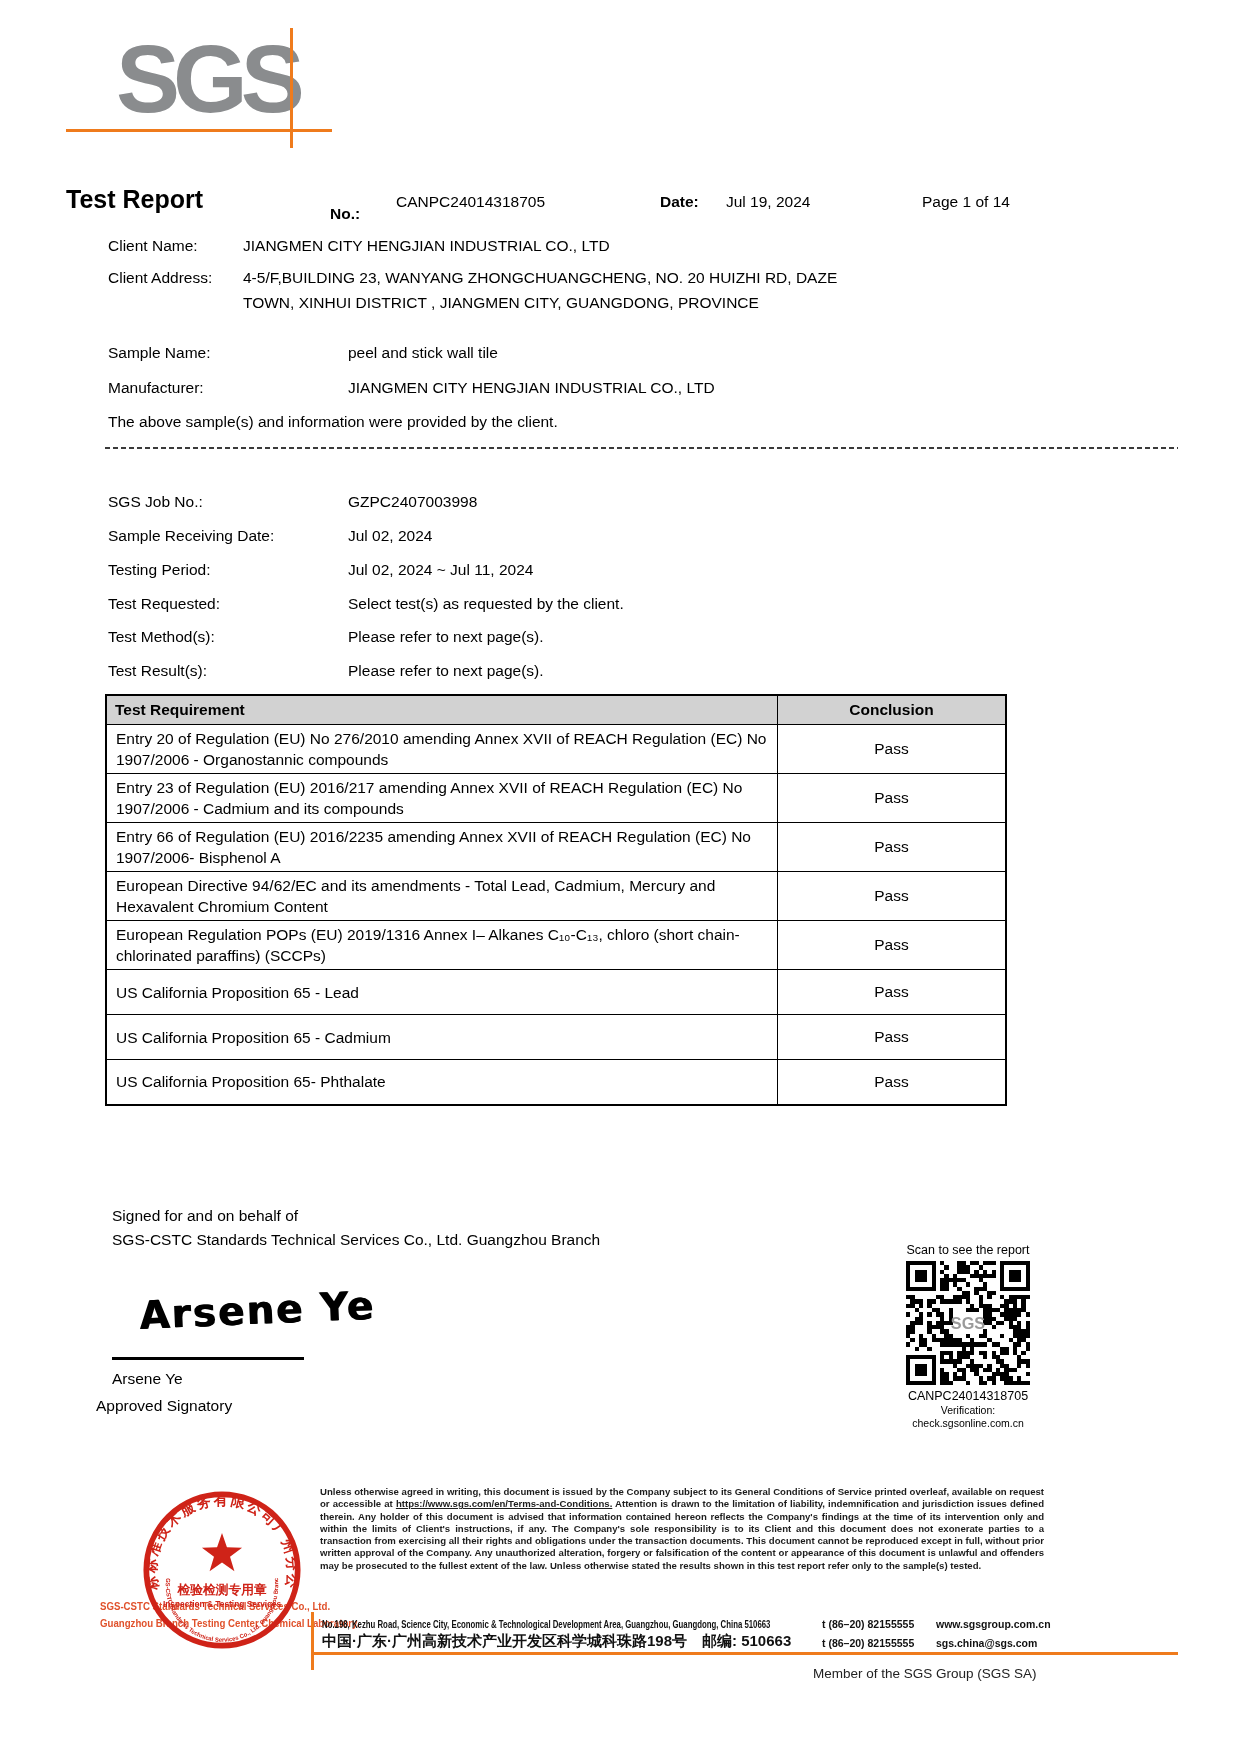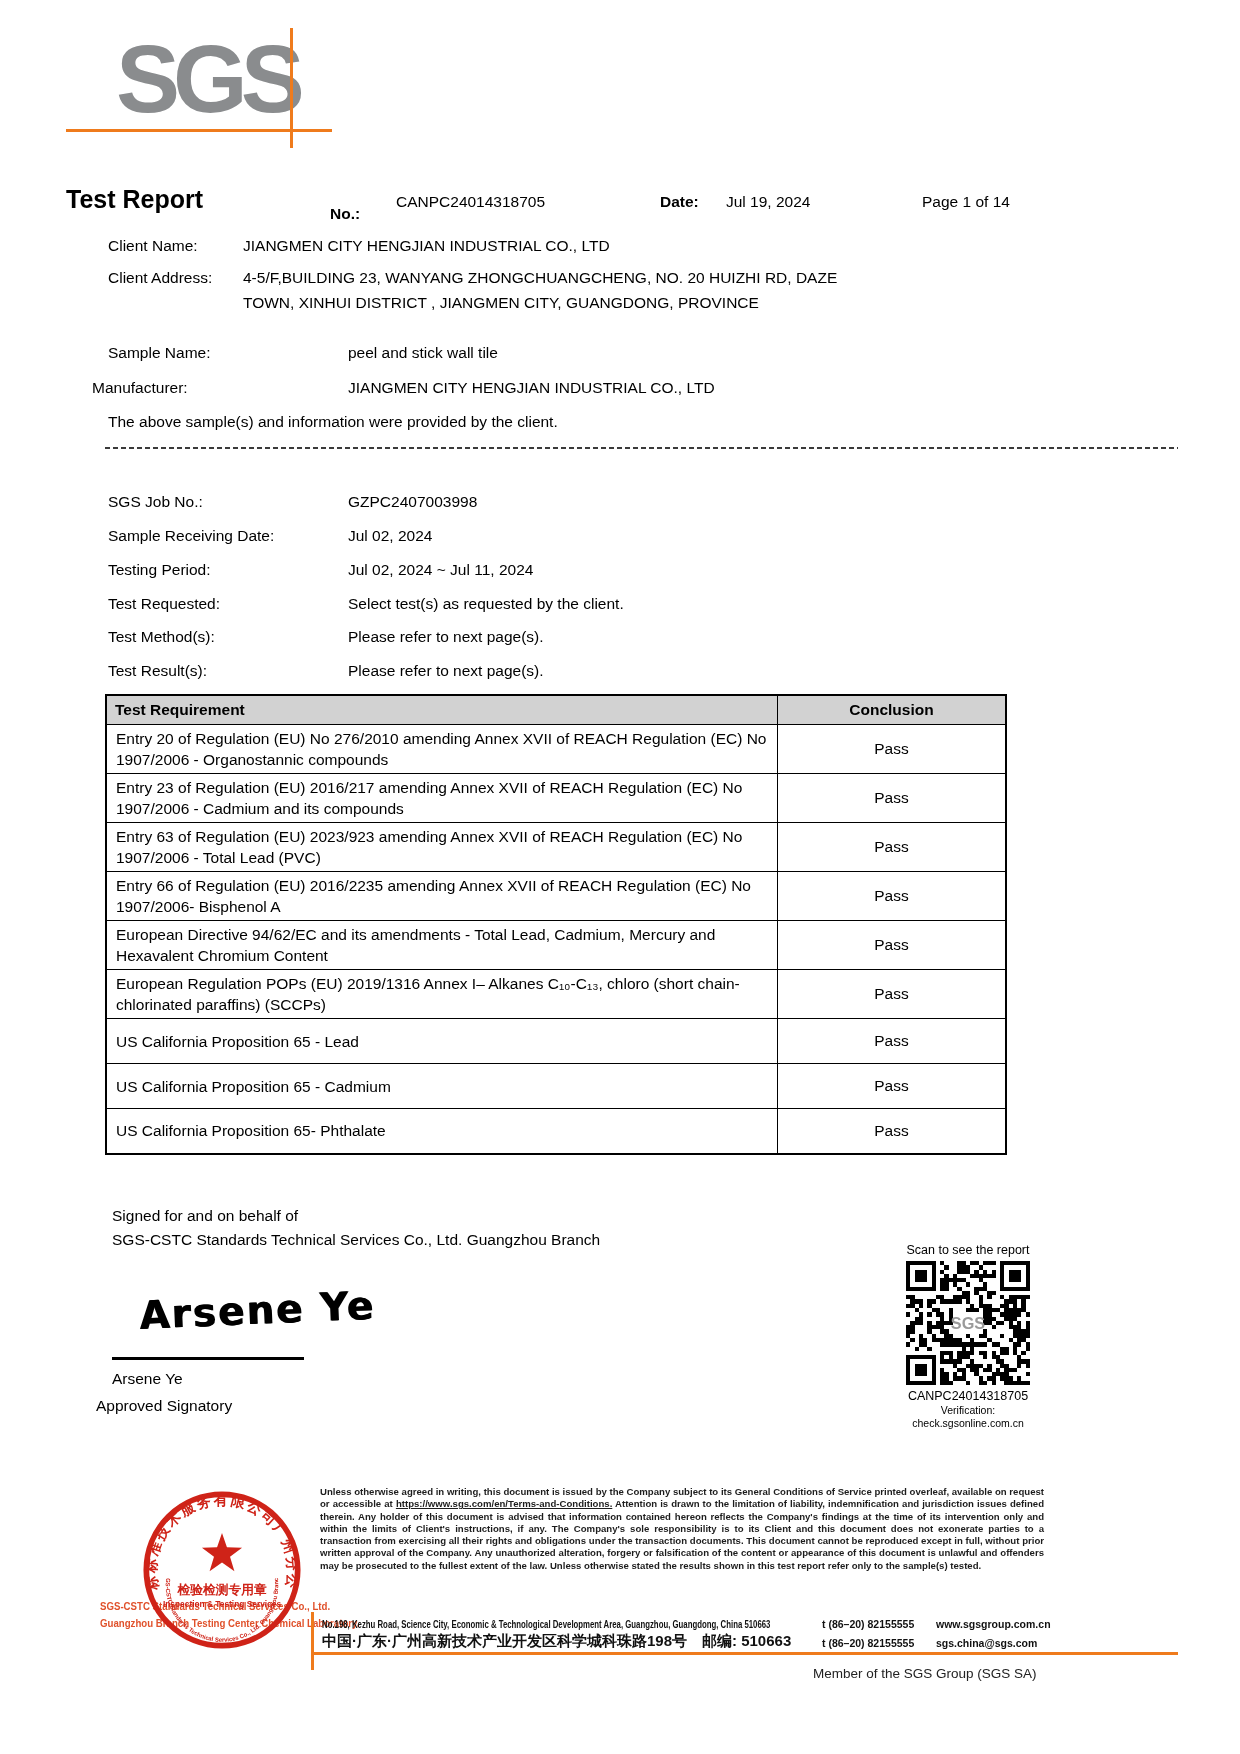--- a/index.html
+++ b/index.html
@@ -60,21 +60,21 @@
   <div class="abs t" style="left:108px;top:236px;">Client Name:</div>
   <div class="abs t" style="left:243px;top:236px;">JIANGMEN CITY HENGJIAN INDUSTRIAL CO., LTD</div>
 
   <div class="abs t" style="left:108px;top:268px;">Client Address:</div>
   <div class="abs t" style="left:243px;top:268px;">4-5/F,BUILDING 23, WANYANG ZHONGCHUANGCHENG, NO. 20 HUIZHI RD, DAZE</div>
   <div class="abs t" style="left:243px;top:293px;">TOWN, XINHUI DISTRICT , JIANGMEN CITY, GUANGDONG, PROVINCE</div>
 
   <div class="abs t" style="left:108px;top:343px;">Sample Name:</div>
   <div class="abs t" style="left:348px;top:343px;">peel and stick wall tile</div>
 
-  <div class="abs t" style="left:92px;top:378px;">Manufacturer:</div>
+  <div class="abs t" style="left:108px;top:378px;">Manufacturer:</div>
   <div class="abs t" style="left:348px;top:378px;">JIANGMEN CITY HENGJIAN  INDUSTRIAL CO., LTD</div>
 
   <div class="abs t" style="left:108px;top:412px;">The above sample(s) and information were provided by the client.</div>
 
   <div class="abs dashes" style="left:105px;top:447px;width:1073px;"></div>
 
   <div class="abs t" style="left:108px;top:492px;">SGS Job No.:</div>
   <div class="abs t" style="left:348px;top:492px;">GZPC2407003998</div>
   <div class="abs t" style="left:108px;top:526px;">Sample Receiving Date:</div>
   <div class="abs t" style="left:348px;top:526px;">Jul 02, 2024</div>
@@ -96,24 +96,20 @@
         <tr>
       <th>Test Requirement</th>
       <th class="concl">Conclusion</th>
     </tr>
     <tr class="h2">
       <td class="req">Entry 20 of Regulation (EU) No 276/2010 amending Annex XVII of REACH Regulation (EC) No 1907/2006 - Organostannic compounds</td>
       <td class="pass">Pass</td>
     </tr>
     <tr class="h2">
       <td class="req">Entry 23 of Regulation (EU) 2016/217 amending Annex XVII of REACH Regulation (EC) No 1907/2006 - Cadmium and its compounds</td>
-      <td class="pass">Pass</td>
-    </tr>
-    <tr class="h2">
-      <td class="req">Entry 63 of Regulation (EU) 2023/923 amending Annex XVII of REACH Regulation (EC) No 1907/2006 - Total Lead (PVC)</td>
       <td class="pass">Pass</td>
     </tr>
     <tr class="h2">
       <td class="req">Entry 66 of Regulation (EU) 2016/2235 amending Annex XVII of REACH Regulation (EC) No 1907/2006- Bisphenol A</td>
       <td class="pass">Pass</td>
     </tr>
     <tr class="h2">
       <td class="req">European Directive 94/62/EC and its amendments - Total Lead, Cadmium, Mercury and Hexavalent Chromium Content</td>
       <td class="pass">Pass</td>
     </tr>

